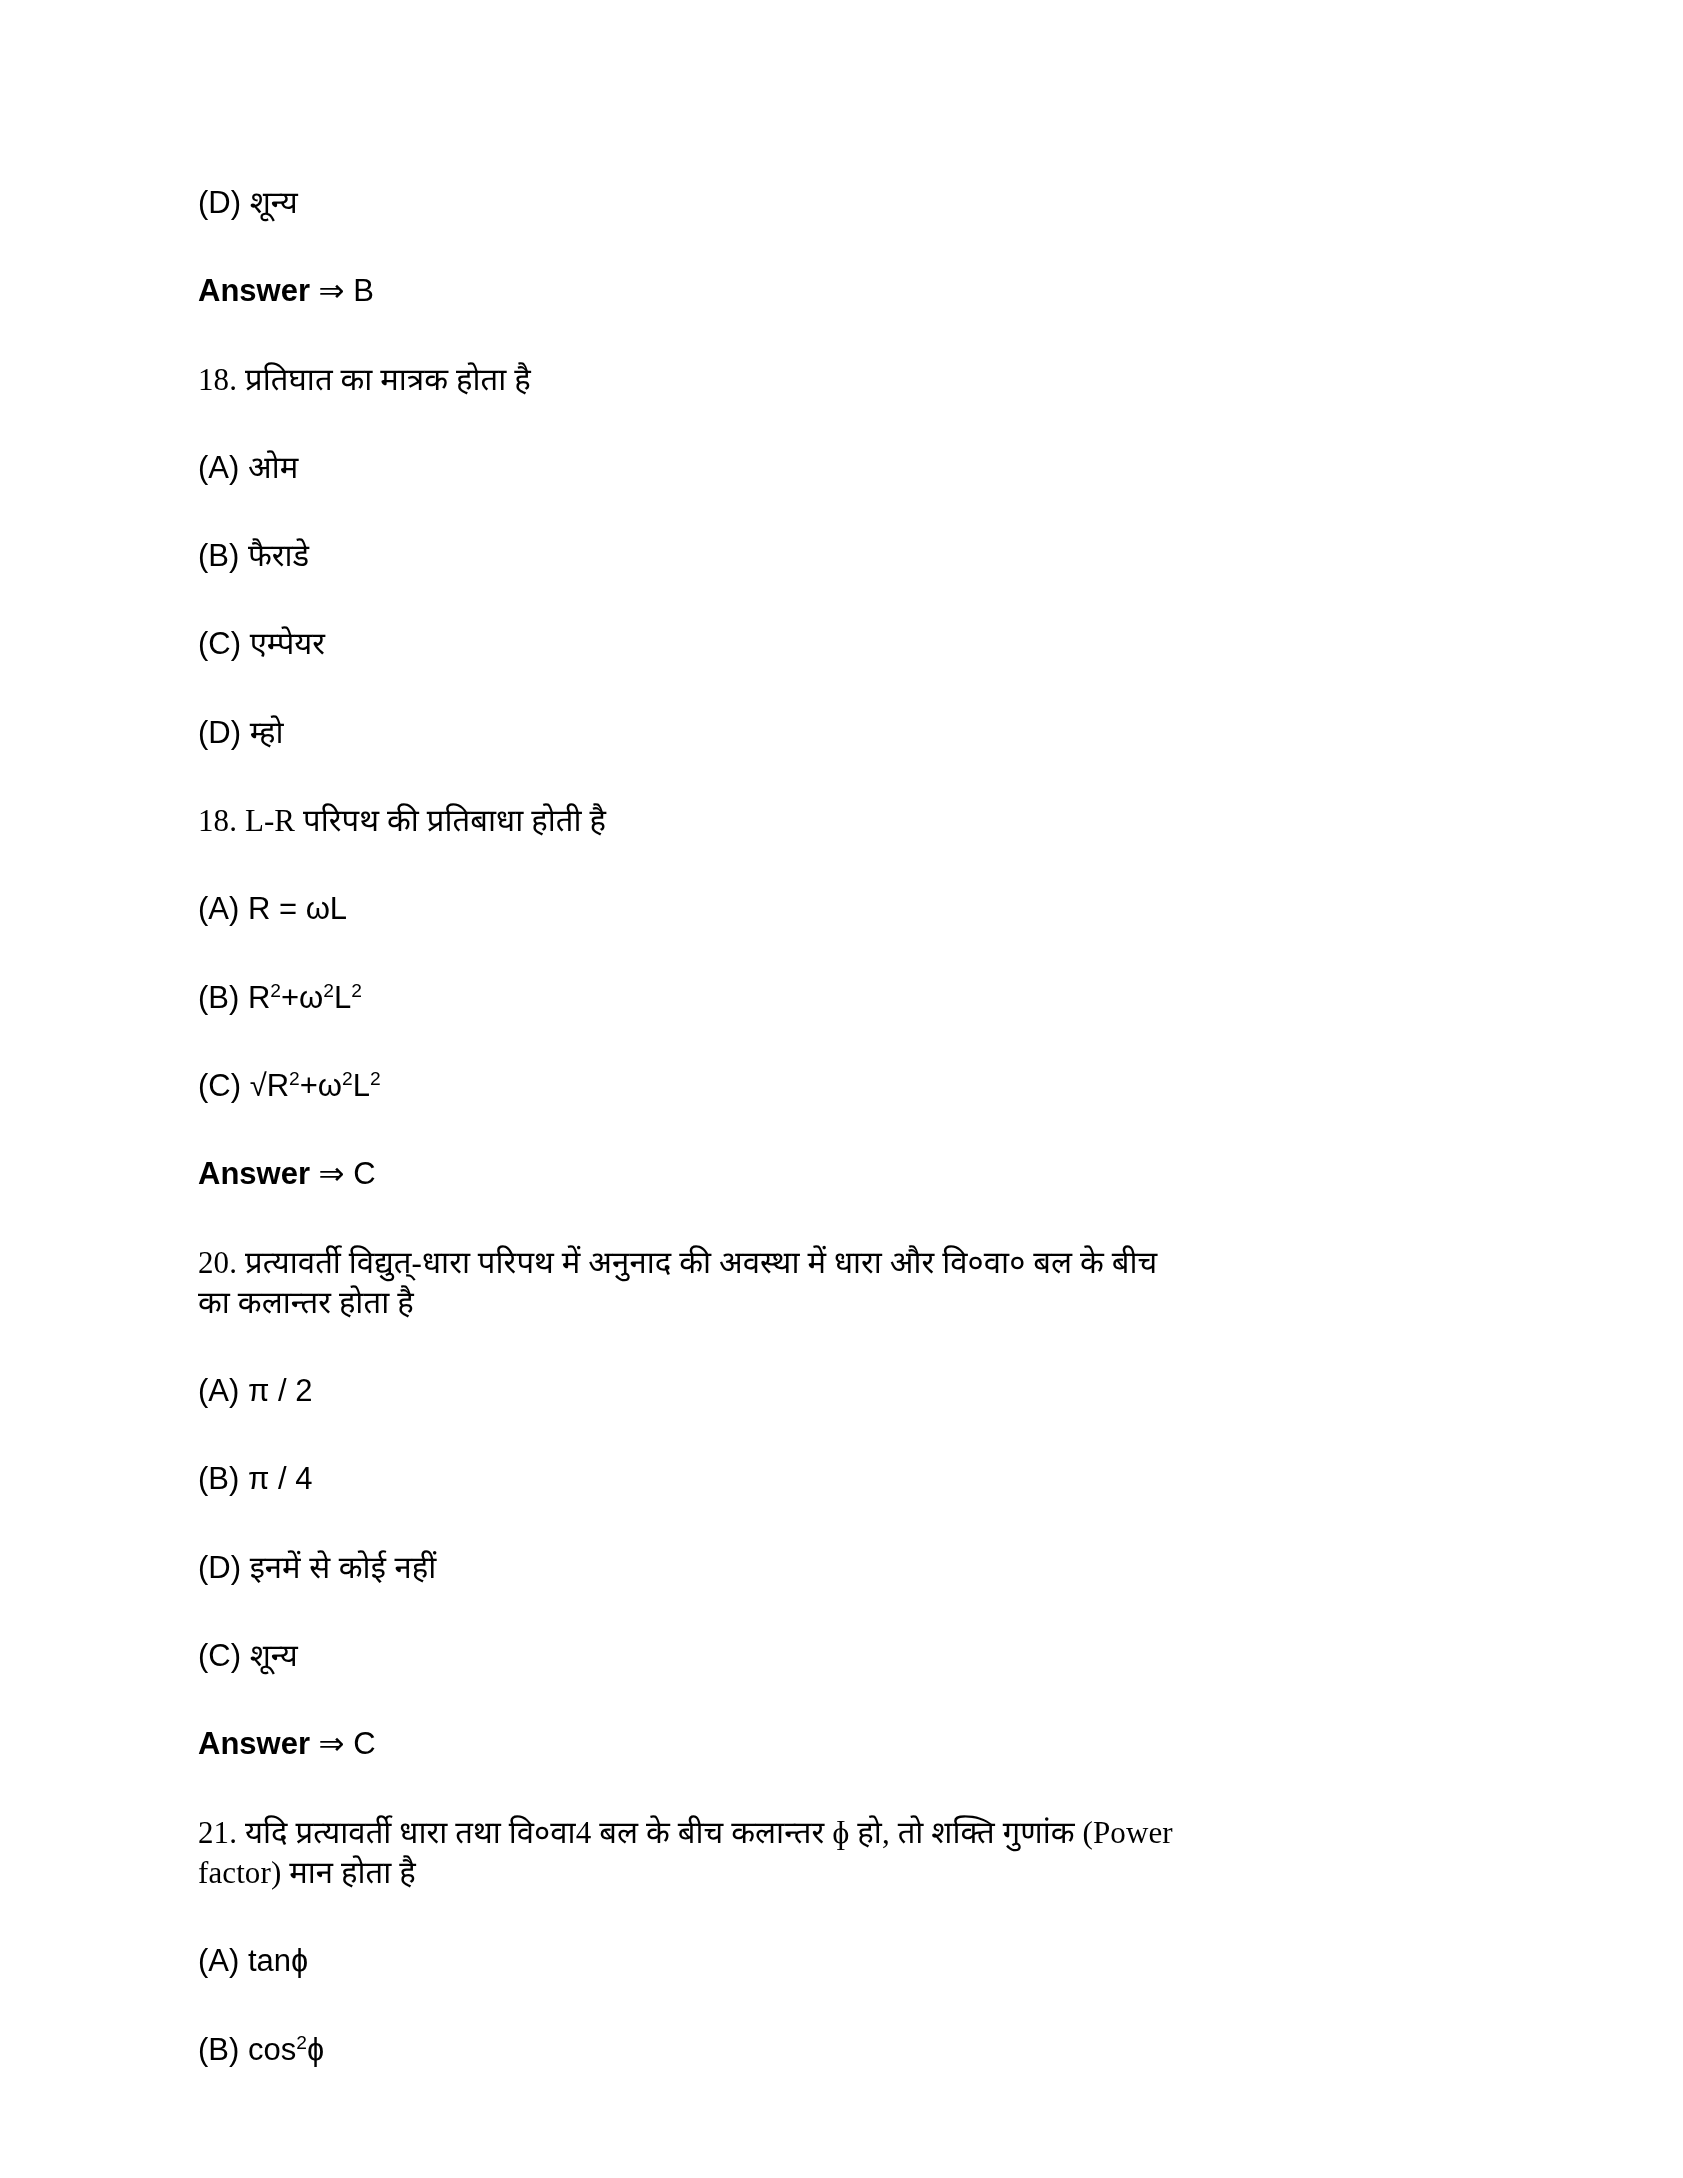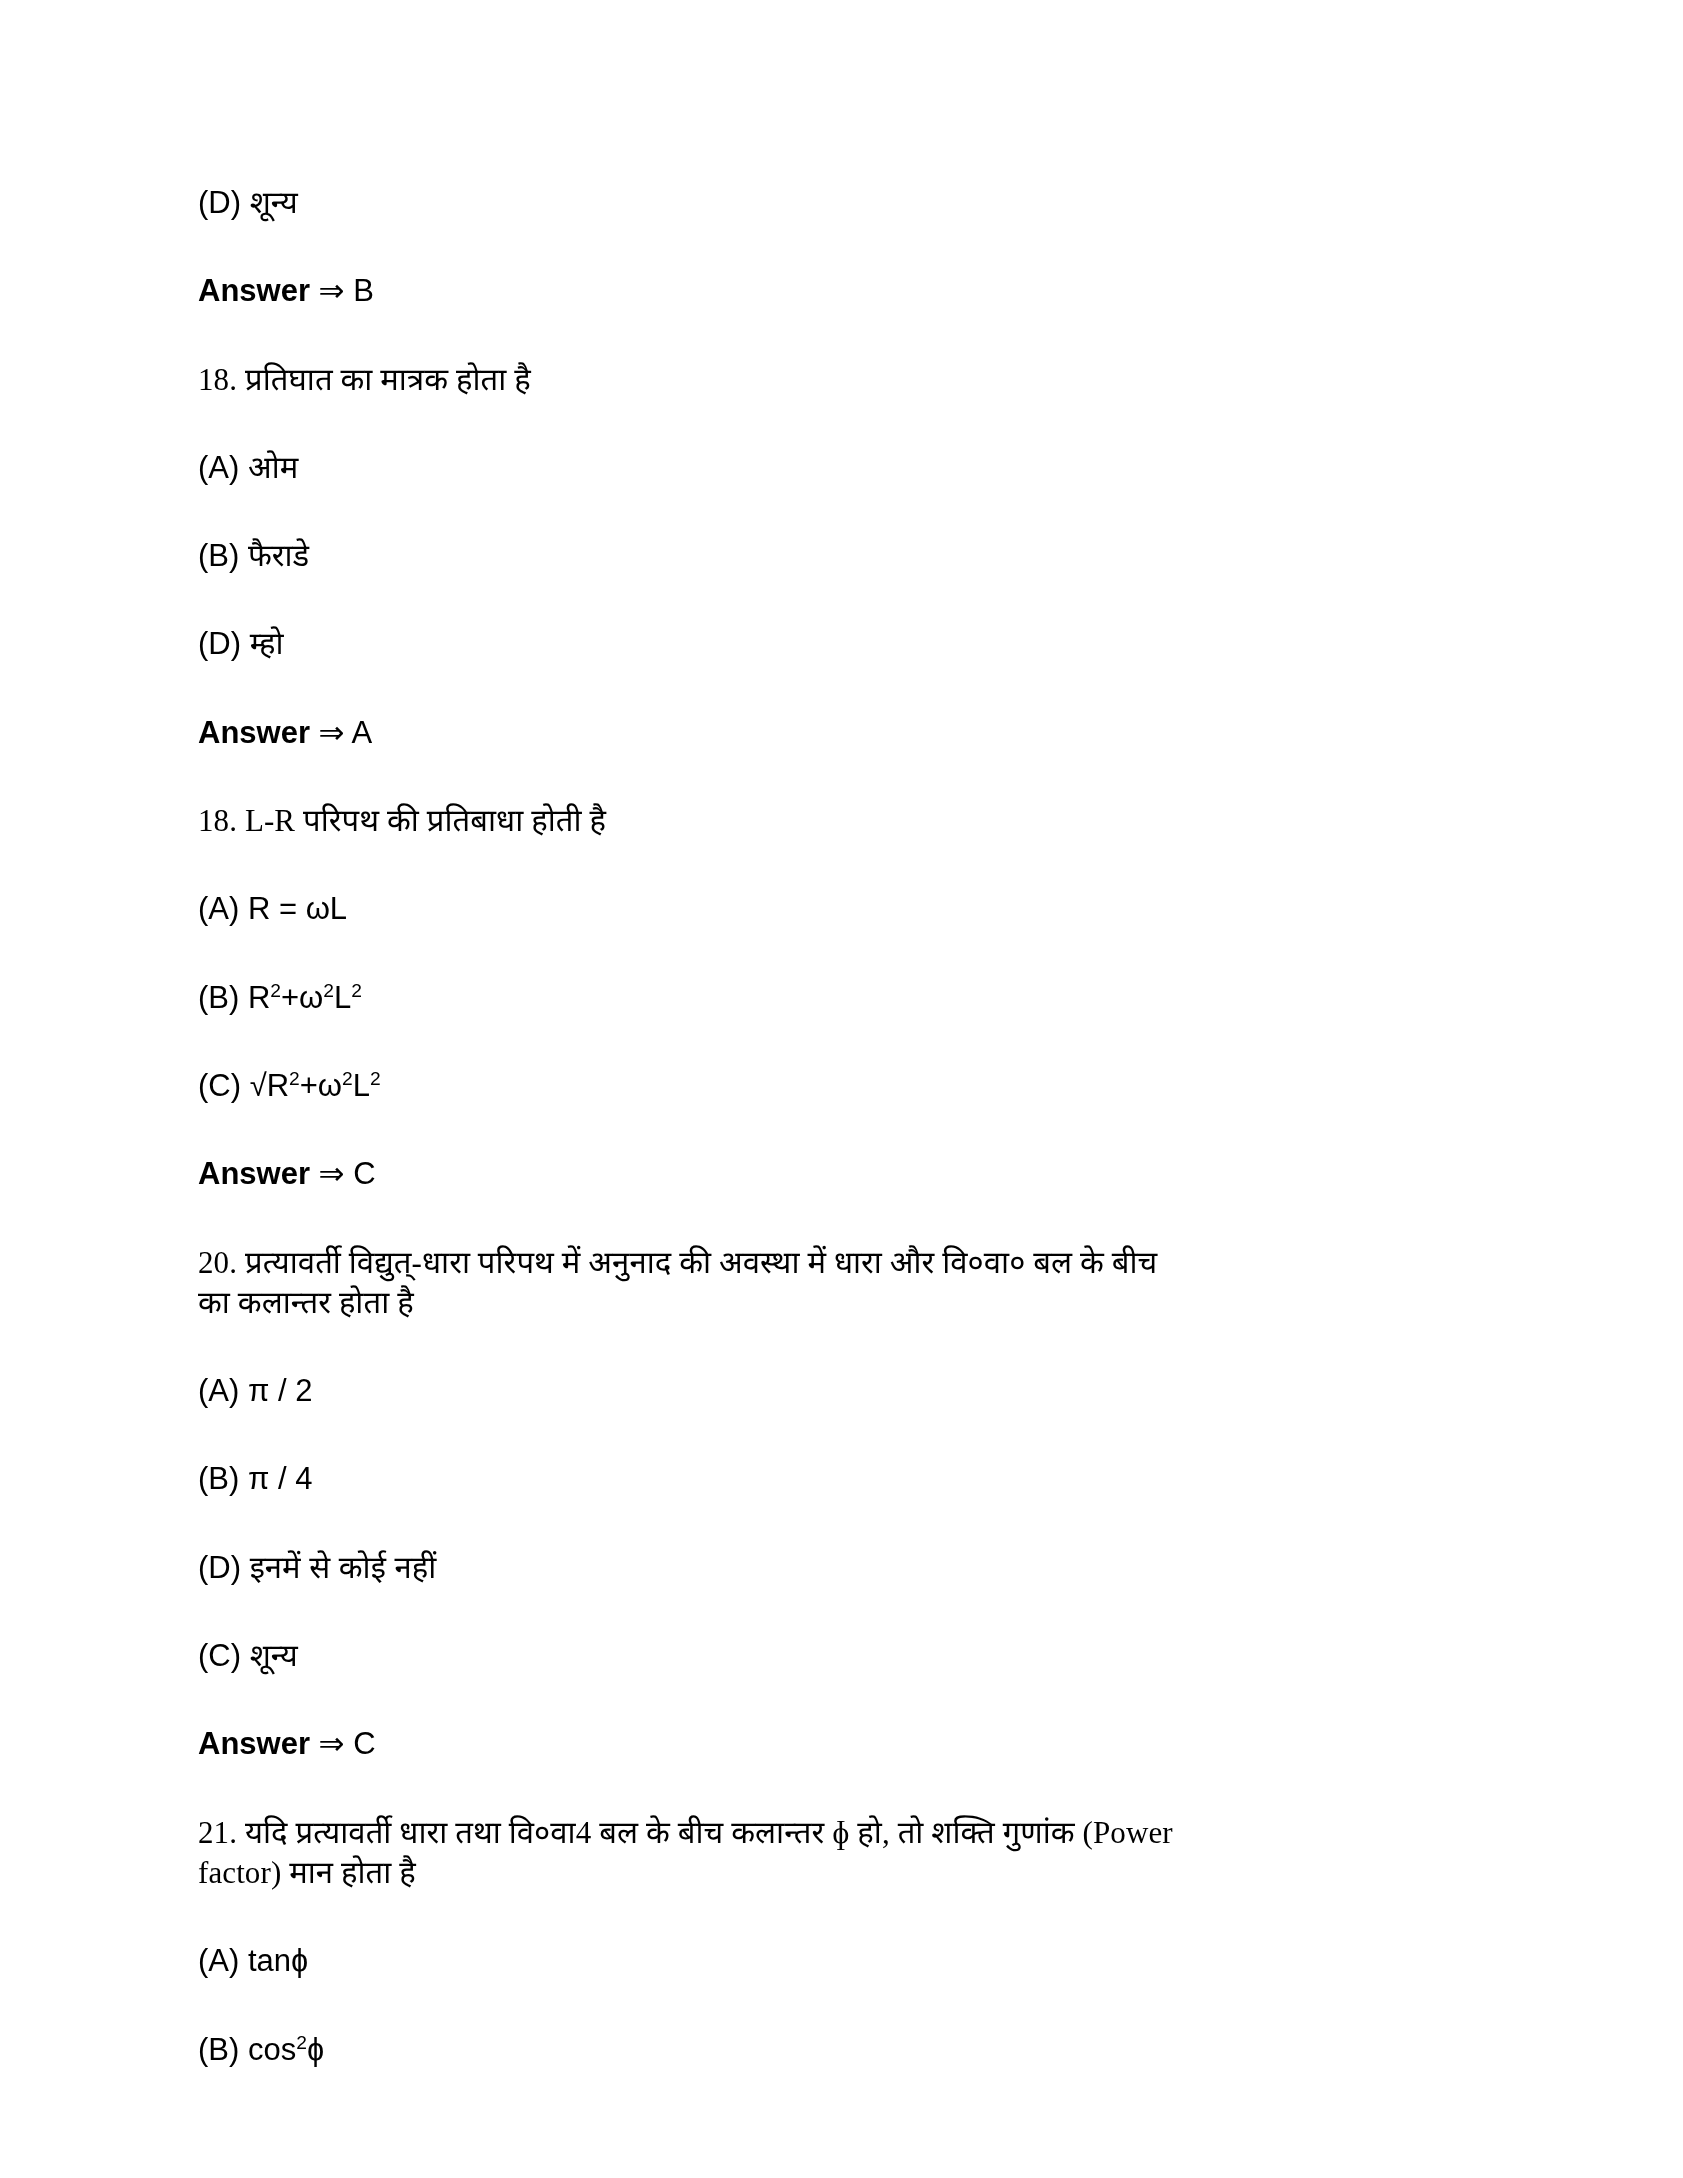--- a/index.html
+++ b/index.html
@@ -72,26 +72,22 @@
 
   <div class="block answer">
     <span class="answer-label">Answer</span>
     <span class="answer-arrow">⇒</span>
     <span class="answer-value">B</span>
   </div>
 
   <div class="block question line">18. प्रतिघात का मात्रक होता है</div>
   <div class="block option">(A) ओम</div>
   <div class="block option">(B) फैराडे</div>
+  <div class="block option">(C) एम्पेयर</div>
   <div class="block option">(D) म्हो</div>
-  <div class="block answer">
-    <span class="answer-label">Answer</span>
-    <span class="answer-arrow">⇒</span>
-    <span class="answer-value">A</span>
-  </div>
 
   <div class="block question line">18. L-R परिपथ की प्रतिबाधा होती है</div>
   <div class="block option">
     <span>(A) </span><span>R = ωL</span>
   </div>
   <div class="block option">
     <span>(B)  </span><span class="nowrap"><span>R</span><sup>2</sup><span>+ω</span><sup>2</sup><span>L</span><sup>2</sup></span>
   </div>
   <div class="block option">
     <span>(C) </span><span class="nowrap"><span class="radical">√</span><span>R</span><sup>2</sup><span>+ω</span><sup>2</sup><span>L</span><sup>2</sup></span>

